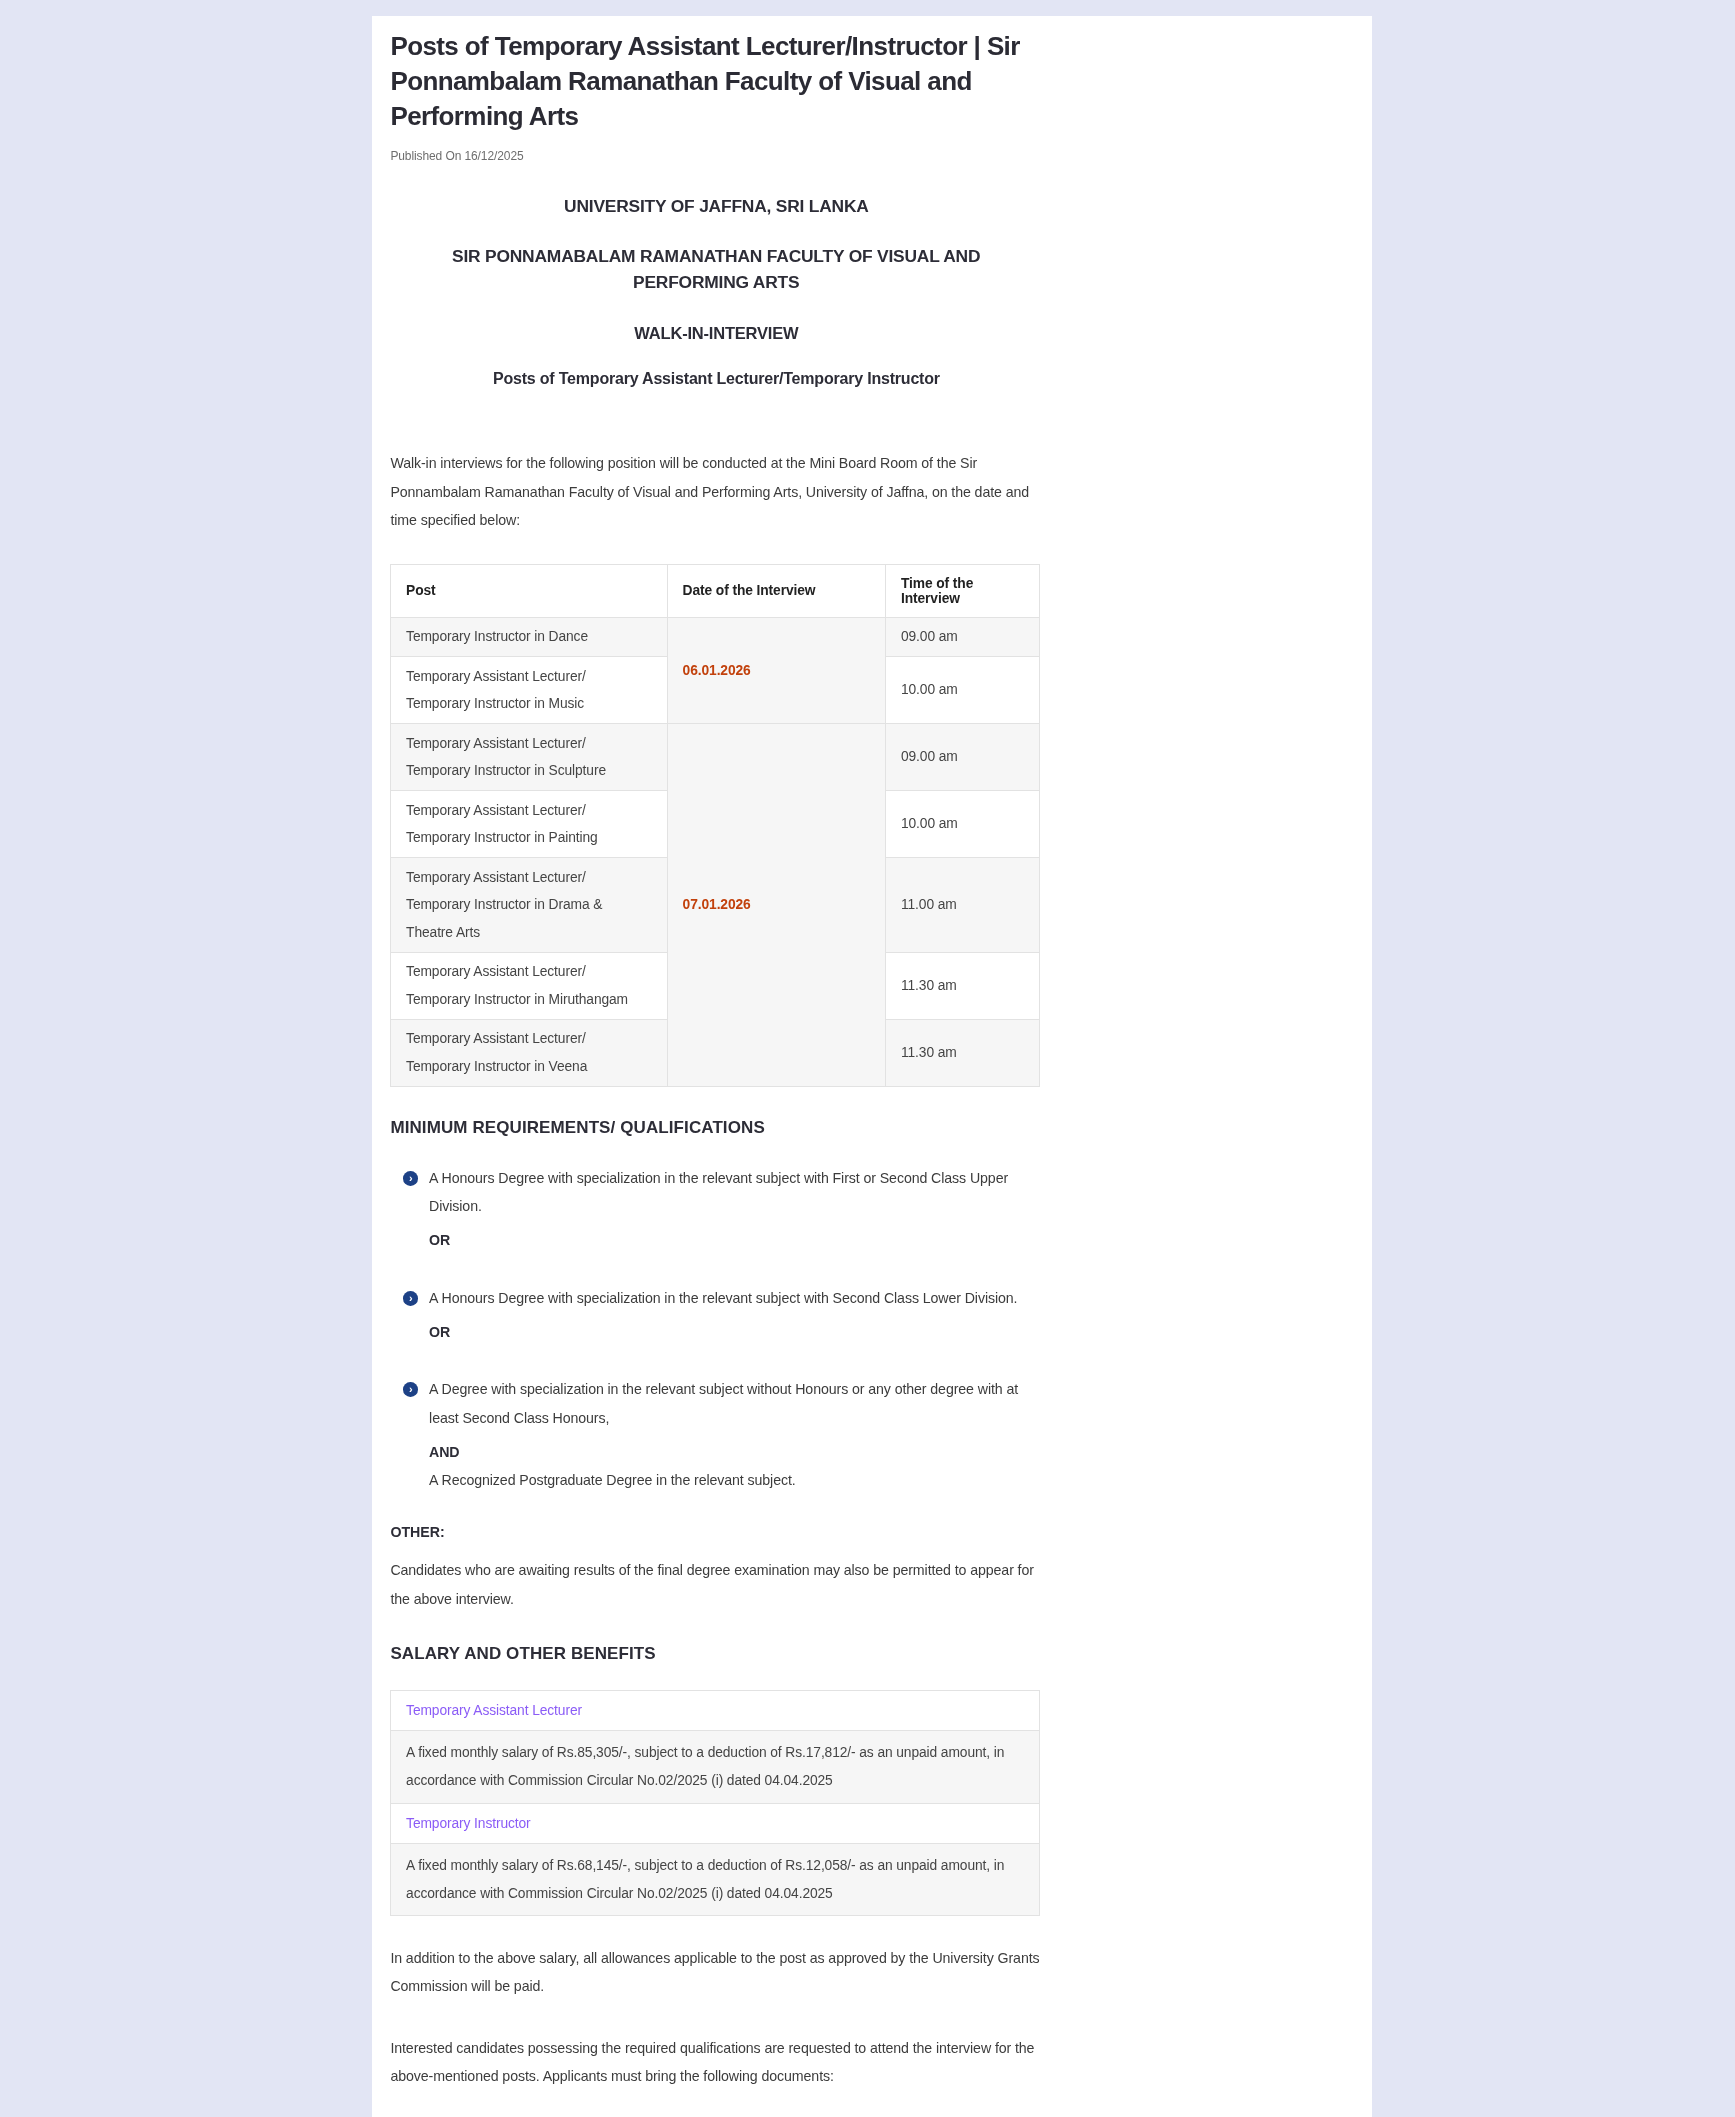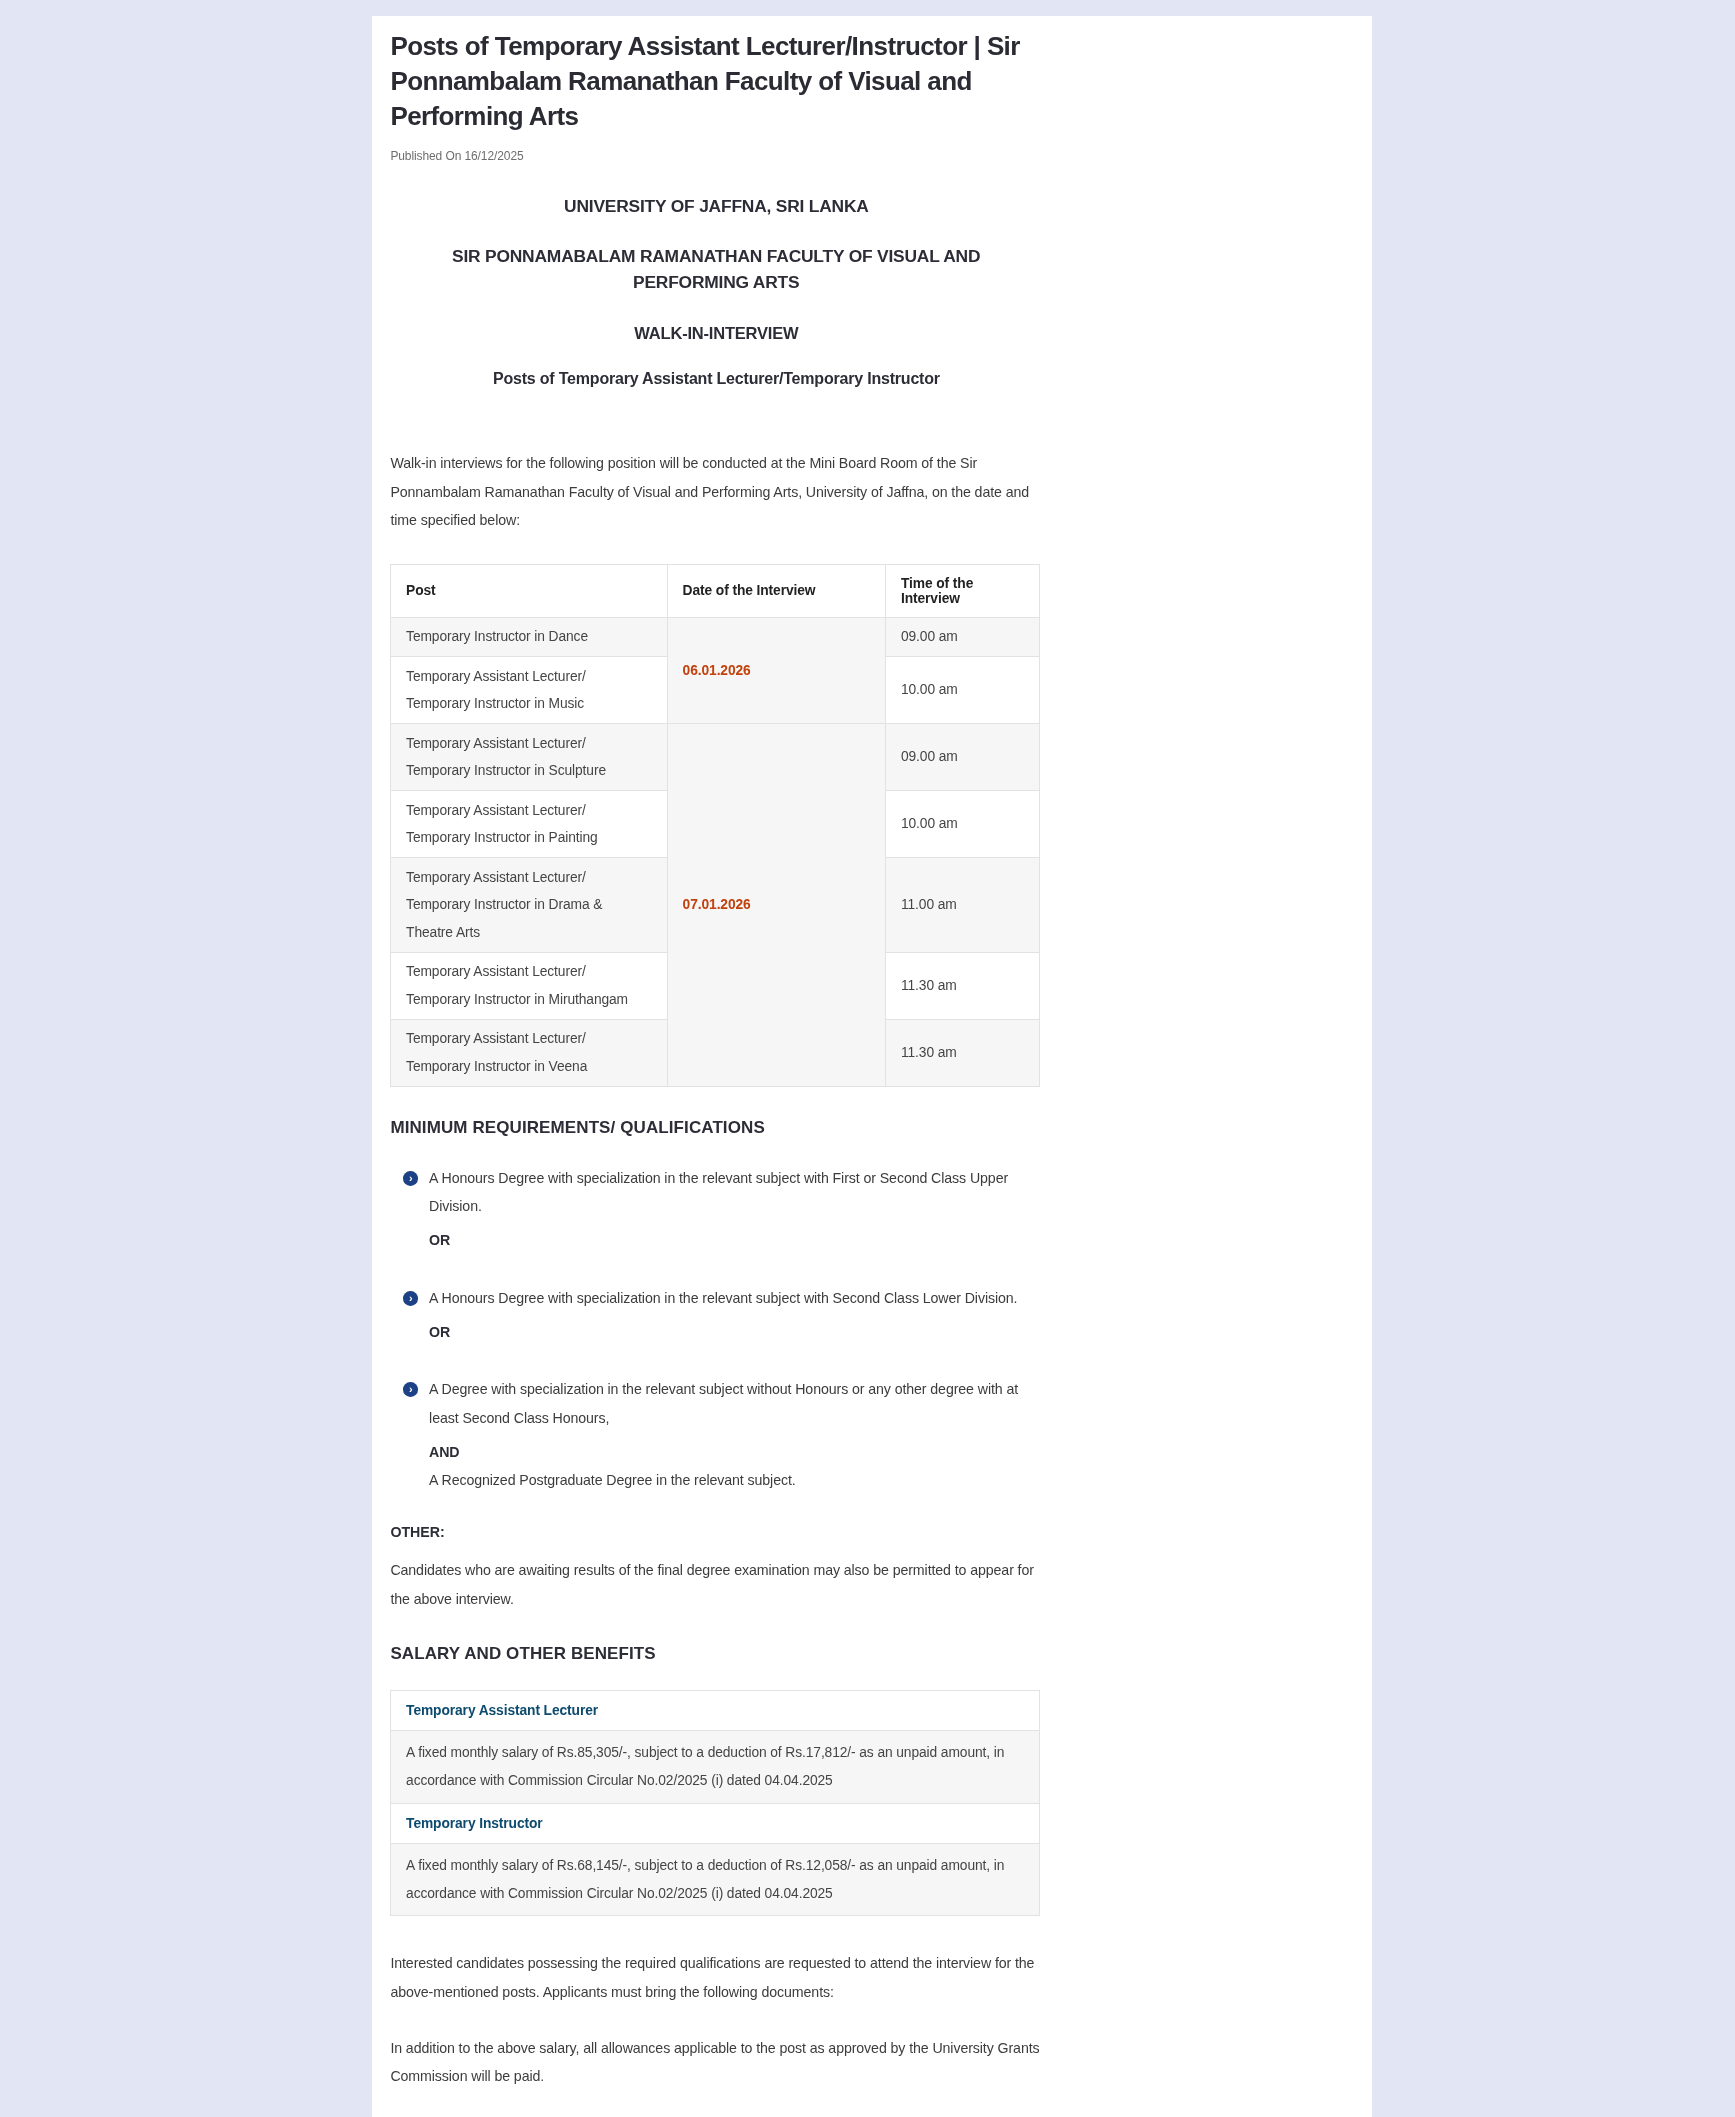--- a/index.html
+++ b/index.html
@@ -61,21 +61,21 @@
   }
   .btext { margin-left:11px; font-size:14.2px; line-height:28.5px; color:#3c3c3c; width:597px; letter-spacing:-0.1px; }
   .connector { font-weight:700; color:#2d2d37; margin-top:5.5px; }
   .addendum { margin-top:0; }
 
   .note-head { margin-top:13px; font-size:14.2px; font-weight:700; color:#2d2d37; }
   .note-text { margin-top:16.5px; width:606px; }
 
   table.salary { margin-top:26px; width:650px; border-collapse:collapse; }
   table.salary td { border:0.9px solid #e2e2e2; font-size:13.8px; letter-spacing:-0.1px; }
-  table.salary td.salary-title { font-weight:700; color:#0c4a6e; padding:12px 14.7px; background:#ffffff; }
+  table.salary td.salary-title { font-weight:400; color:#8b5cf6; padding:12px 14.7px; background:#ffffff; }
   table.salary td.salary-detail { color:#454545; padding:8.3px 14.7px; line-height:27.5px; background:#f6f6f6; }
 
   .allowances { margin-top:27.5px; }
   .doc-intro { margin-top:33px; }
   .doclist { margin-top:27.5px; }
   .doclist .bitem { margin-bottom:20px; }
 </style>
 </head>
 <body>
 
@@ -176,23 +176,23 @@
         </tr>
         <tr>
           <td class="salary-title">Temporary Instructor</td>
         </tr>
         <tr>
           <td class="salary-detail">A fixed monthly salary of Rs.68,145/-, subject to a deduction of Rs.12,058/- as an unpaid amount, in accordance with Commission Circular No.02/2025 (i) dated 04.04.2025</td>
         </tr>
       </tbody>
     </table>
 
+    <p class="body-text allowances">In addition to the above salary, all allowances applicable to the post as approved by the University Grants Commission will be paid.</p>
+
     <p class="body-text doc-intro">Interested candidates possessing the required qualifications are requested to attend the interview for the above-mentioned posts. Applicants must bring the following documents:</p>
-
-    <p class="body-text allowances">In addition to the above salary, all allowances applicable to the post as approved by the University Grants Commission will be paid.</p>
 
     <div class="blist doclist">
       <div class="bitem">
         <span class="bullet">›</span>
         <div class="btext">Original and certified copies of educational and other relevant certificates</div>
       </div>
 
     </div>
 
   </div>

